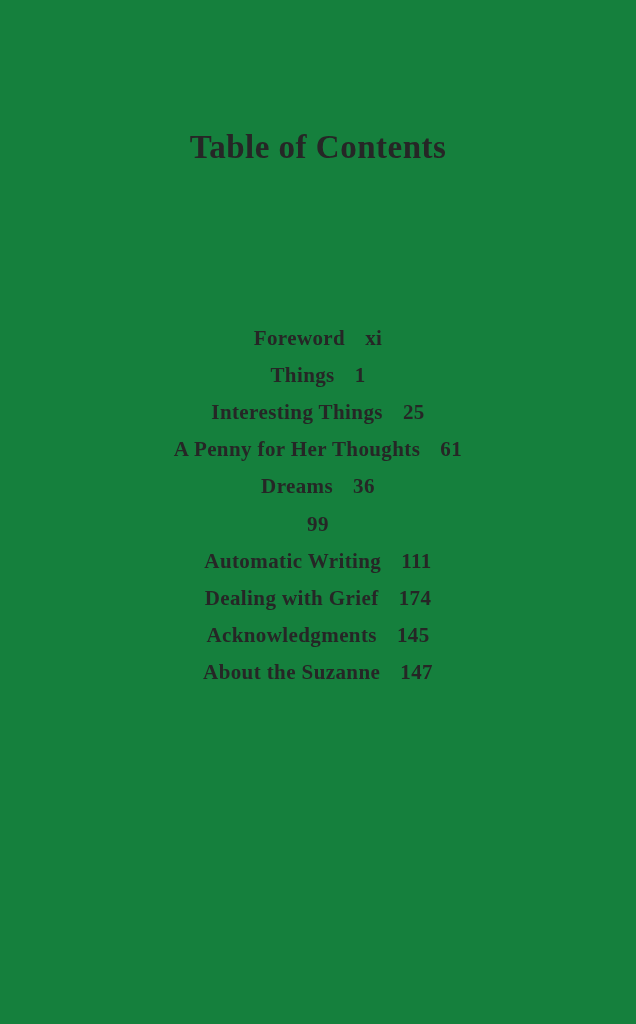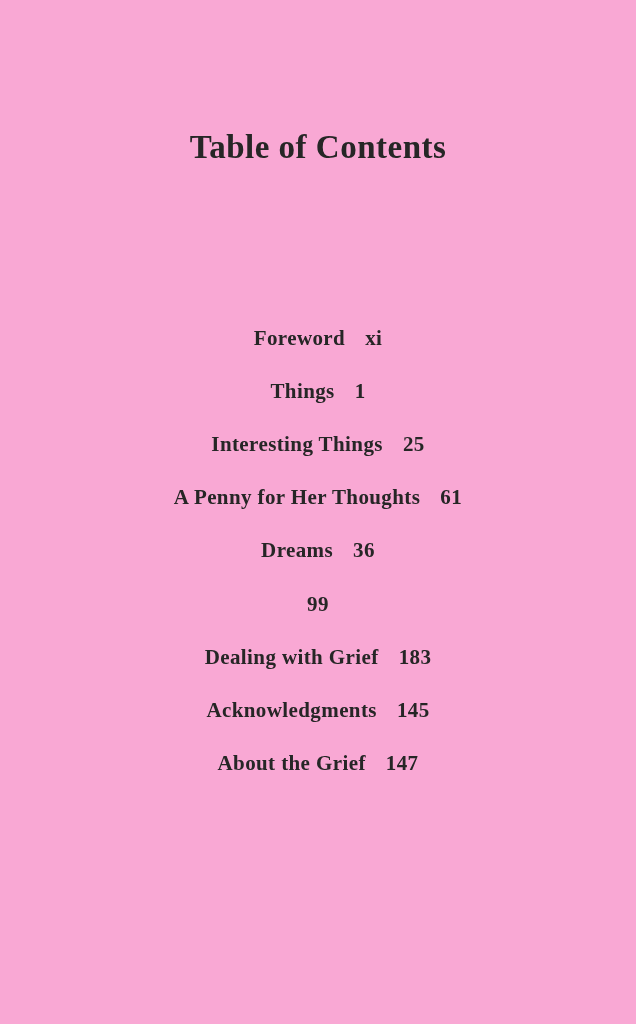--- a/index.html
+++ b/index.html
@@ -11,38 +11,38 @@
     height: 1024px;
     background: #ffffff;
     overflow: hidden;
     font-family: "Liberation Serif", "DejaVu Serif", serif;
     color: #262626;
   }
   .page {
     width: 636px;
     height: 1024px;
     position: relative;
-    background: #f9a8d4;
+    background: #15803d;
   }
   .page-title {
     margin: 0;
     padding-top: 128px;
     text-align: center;
     font-size: 33px;
     font-weight: bold;
     line-height: 1.2;
     letter-spacing: 0.5px;
     color: #262626;
   }
   .toc-list {
     margin-top: 158px;
     display: flex;
     flex-direction: column;
     align-items: center;
-    gap: 28px;
+    gap: 12px;
   }
   .toc-entry {
     display: inline-flex;
     align-items: baseline;
     justify-content: center;
     gap: 20px;
     font-size: 21px;
     font-weight: bold;
     line-height: 1.2;
     letter-spacing: 0.4px;
@@ -84,30 +84,34 @@
 
       <div class="toc-entry">
         <span class="toc-label">Dreams</span>
         <span class="toc-page">36</span>
       </div>
 
       <div class="toc-entry">
         <span class="toc-page">99</span>
       </div>
 
+      <div class="toc-entry">
+        <span class="toc-label">Automatic Writing</span>
+        <span class="toc-page">111</span>
+      </div>
 
       <div class="toc-entry">
         <span class="toc-label">Dealing with Grief</span>
-        <span class="toc-page">183</span>
+        <span class="toc-page">174</span>
       </div>
 
       <div class="toc-entry">
         <span class="toc-label">Acknowledgments</span>
         <span class="toc-page">145</span>
       </div>
 
       <div class="toc-entry">
-        <span class="toc-label">About the Grief</span>
+        <span class="toc-label">About the Suzanne</span>
         <span class="toc-page">147</span>
       </div>
     </div>
 
 </div>
 
 </body></html>

